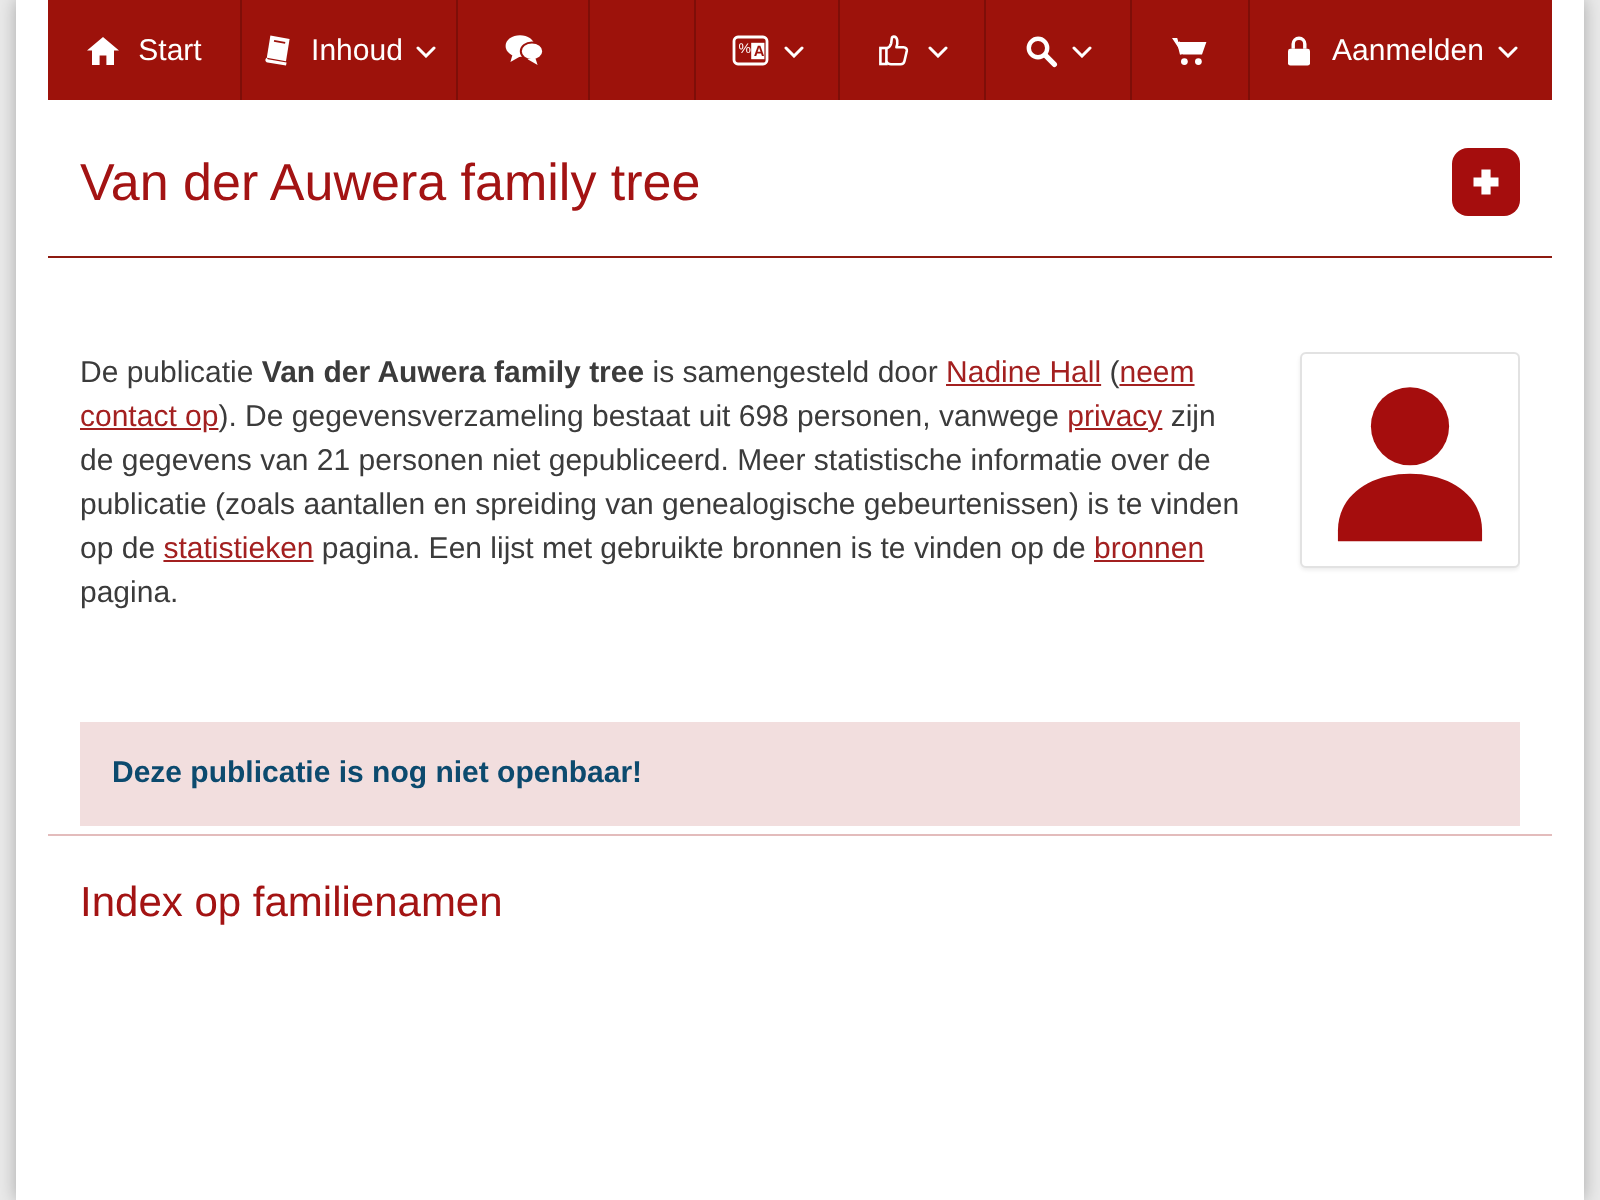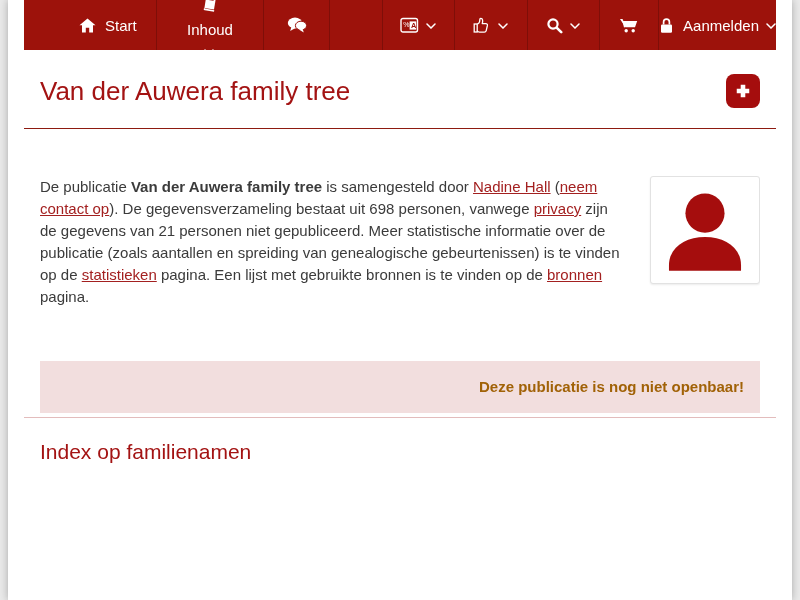--- a/index.html
+++ b/index.html
@@ -47,22 +47,22 @@
     justify-content: center;
     gap: 9px;
     color: #ffffff;
     font-size: 15px;
     border-right: 1px solid #7e0e08;
     cursor: pointer;
     white-space: nowrap;
   }
   .nav-item:last-child { border-right: none; }
   .nav-item .chev { margin-left: -2px; margin-top: 2px; }
-  .w-start { width: 97px; margin-left: 36px; }
-  .w-inhoud { width: 108px; flex-direction: column; }
+  .w-start { width: 97px; }
+  .w-inhoud { width: 108px; }
   .w-chat { width: 66px; }
   .w-spacer { width: 53px; cursor: default; }
   .w-lang { width: 72px; }
   .w-thumb { width: 73px; }
   .w-search { width: 73px; }
   .w-cart { width: 59px; }
   .w-login { flex: 1; }
   
   .title-row {
     display: flex;
@@ -113,22 +113,21 @@
     cursor: pointer;
   }
   
   .alert {
     clear: both;
     margin-top: 53px;
     background: #f2dede;
     padding: 15px 16px;
     font-size: 15px;
     line-height: 22px;
-    color: #a16207;
-    text-align: right;
+    color: #0c4a6e;
   }
   .alert-title { font-weight: bold; }
   .section-hr {
     border: none;
     border-top: 1px solid #e3bcbc;
     margin: 4px -16px 0 -16px;
   }
   .index-heading {
     color: #a31313;
     font-size: 21px;

